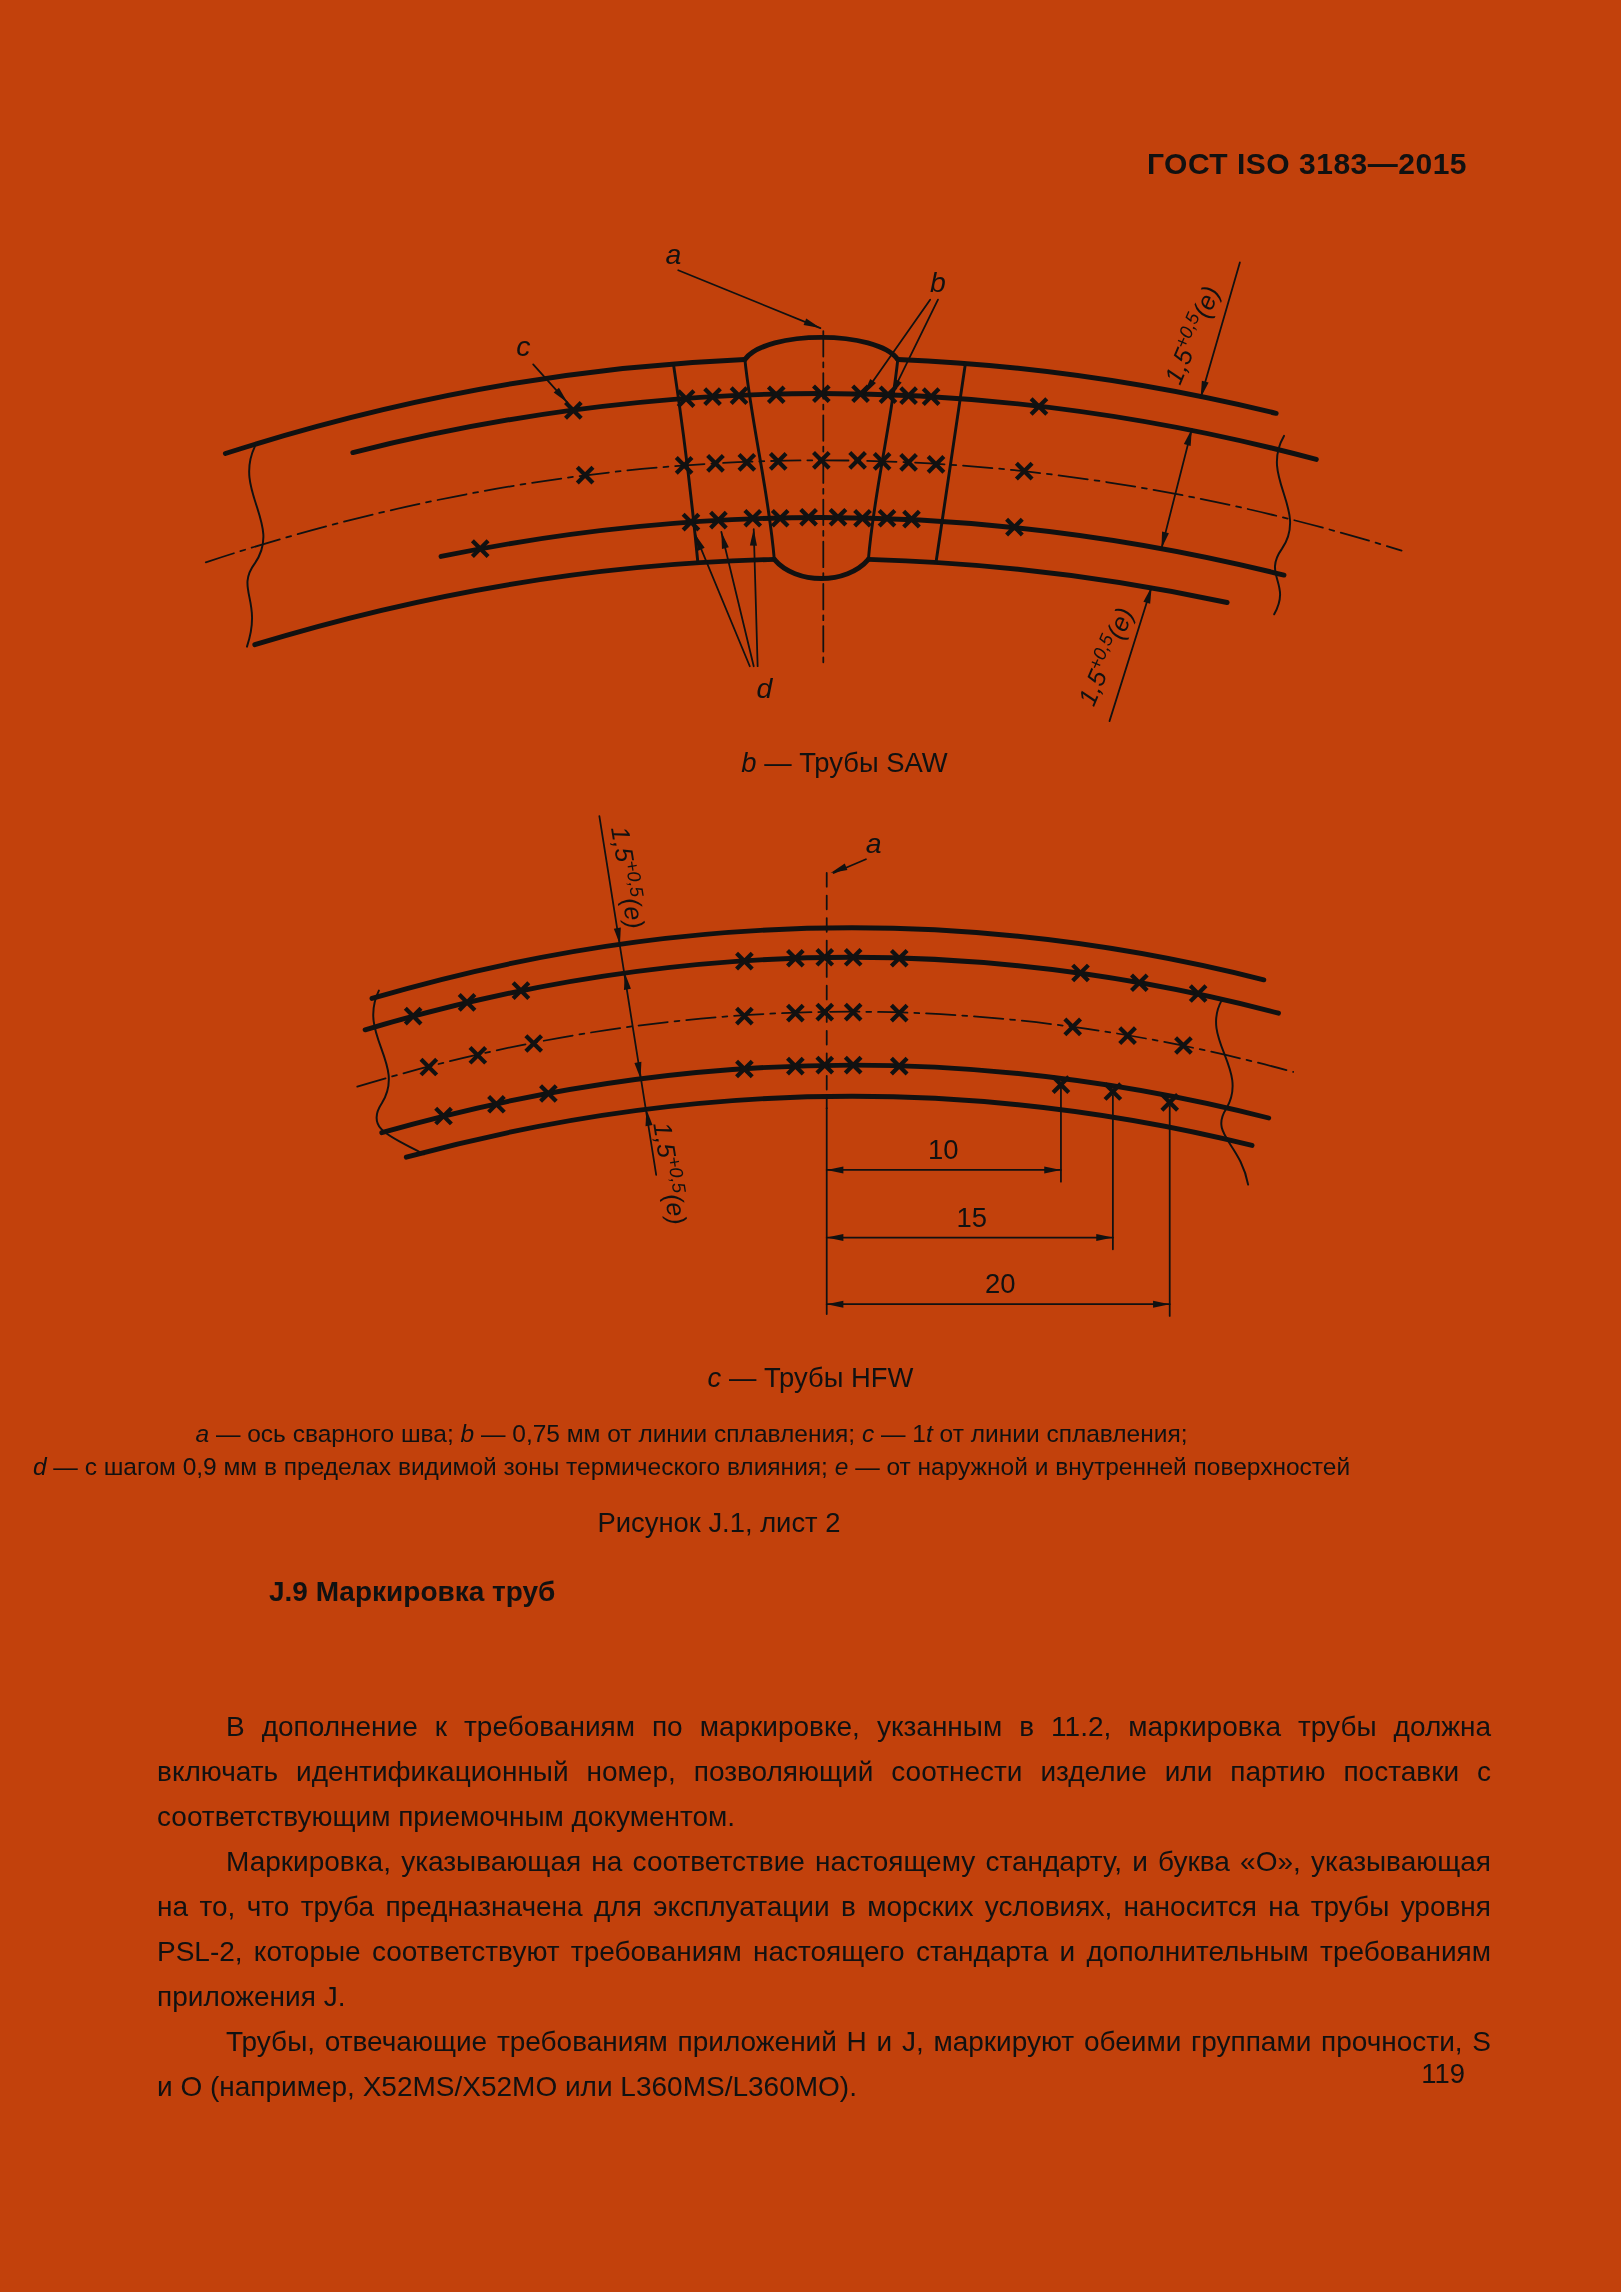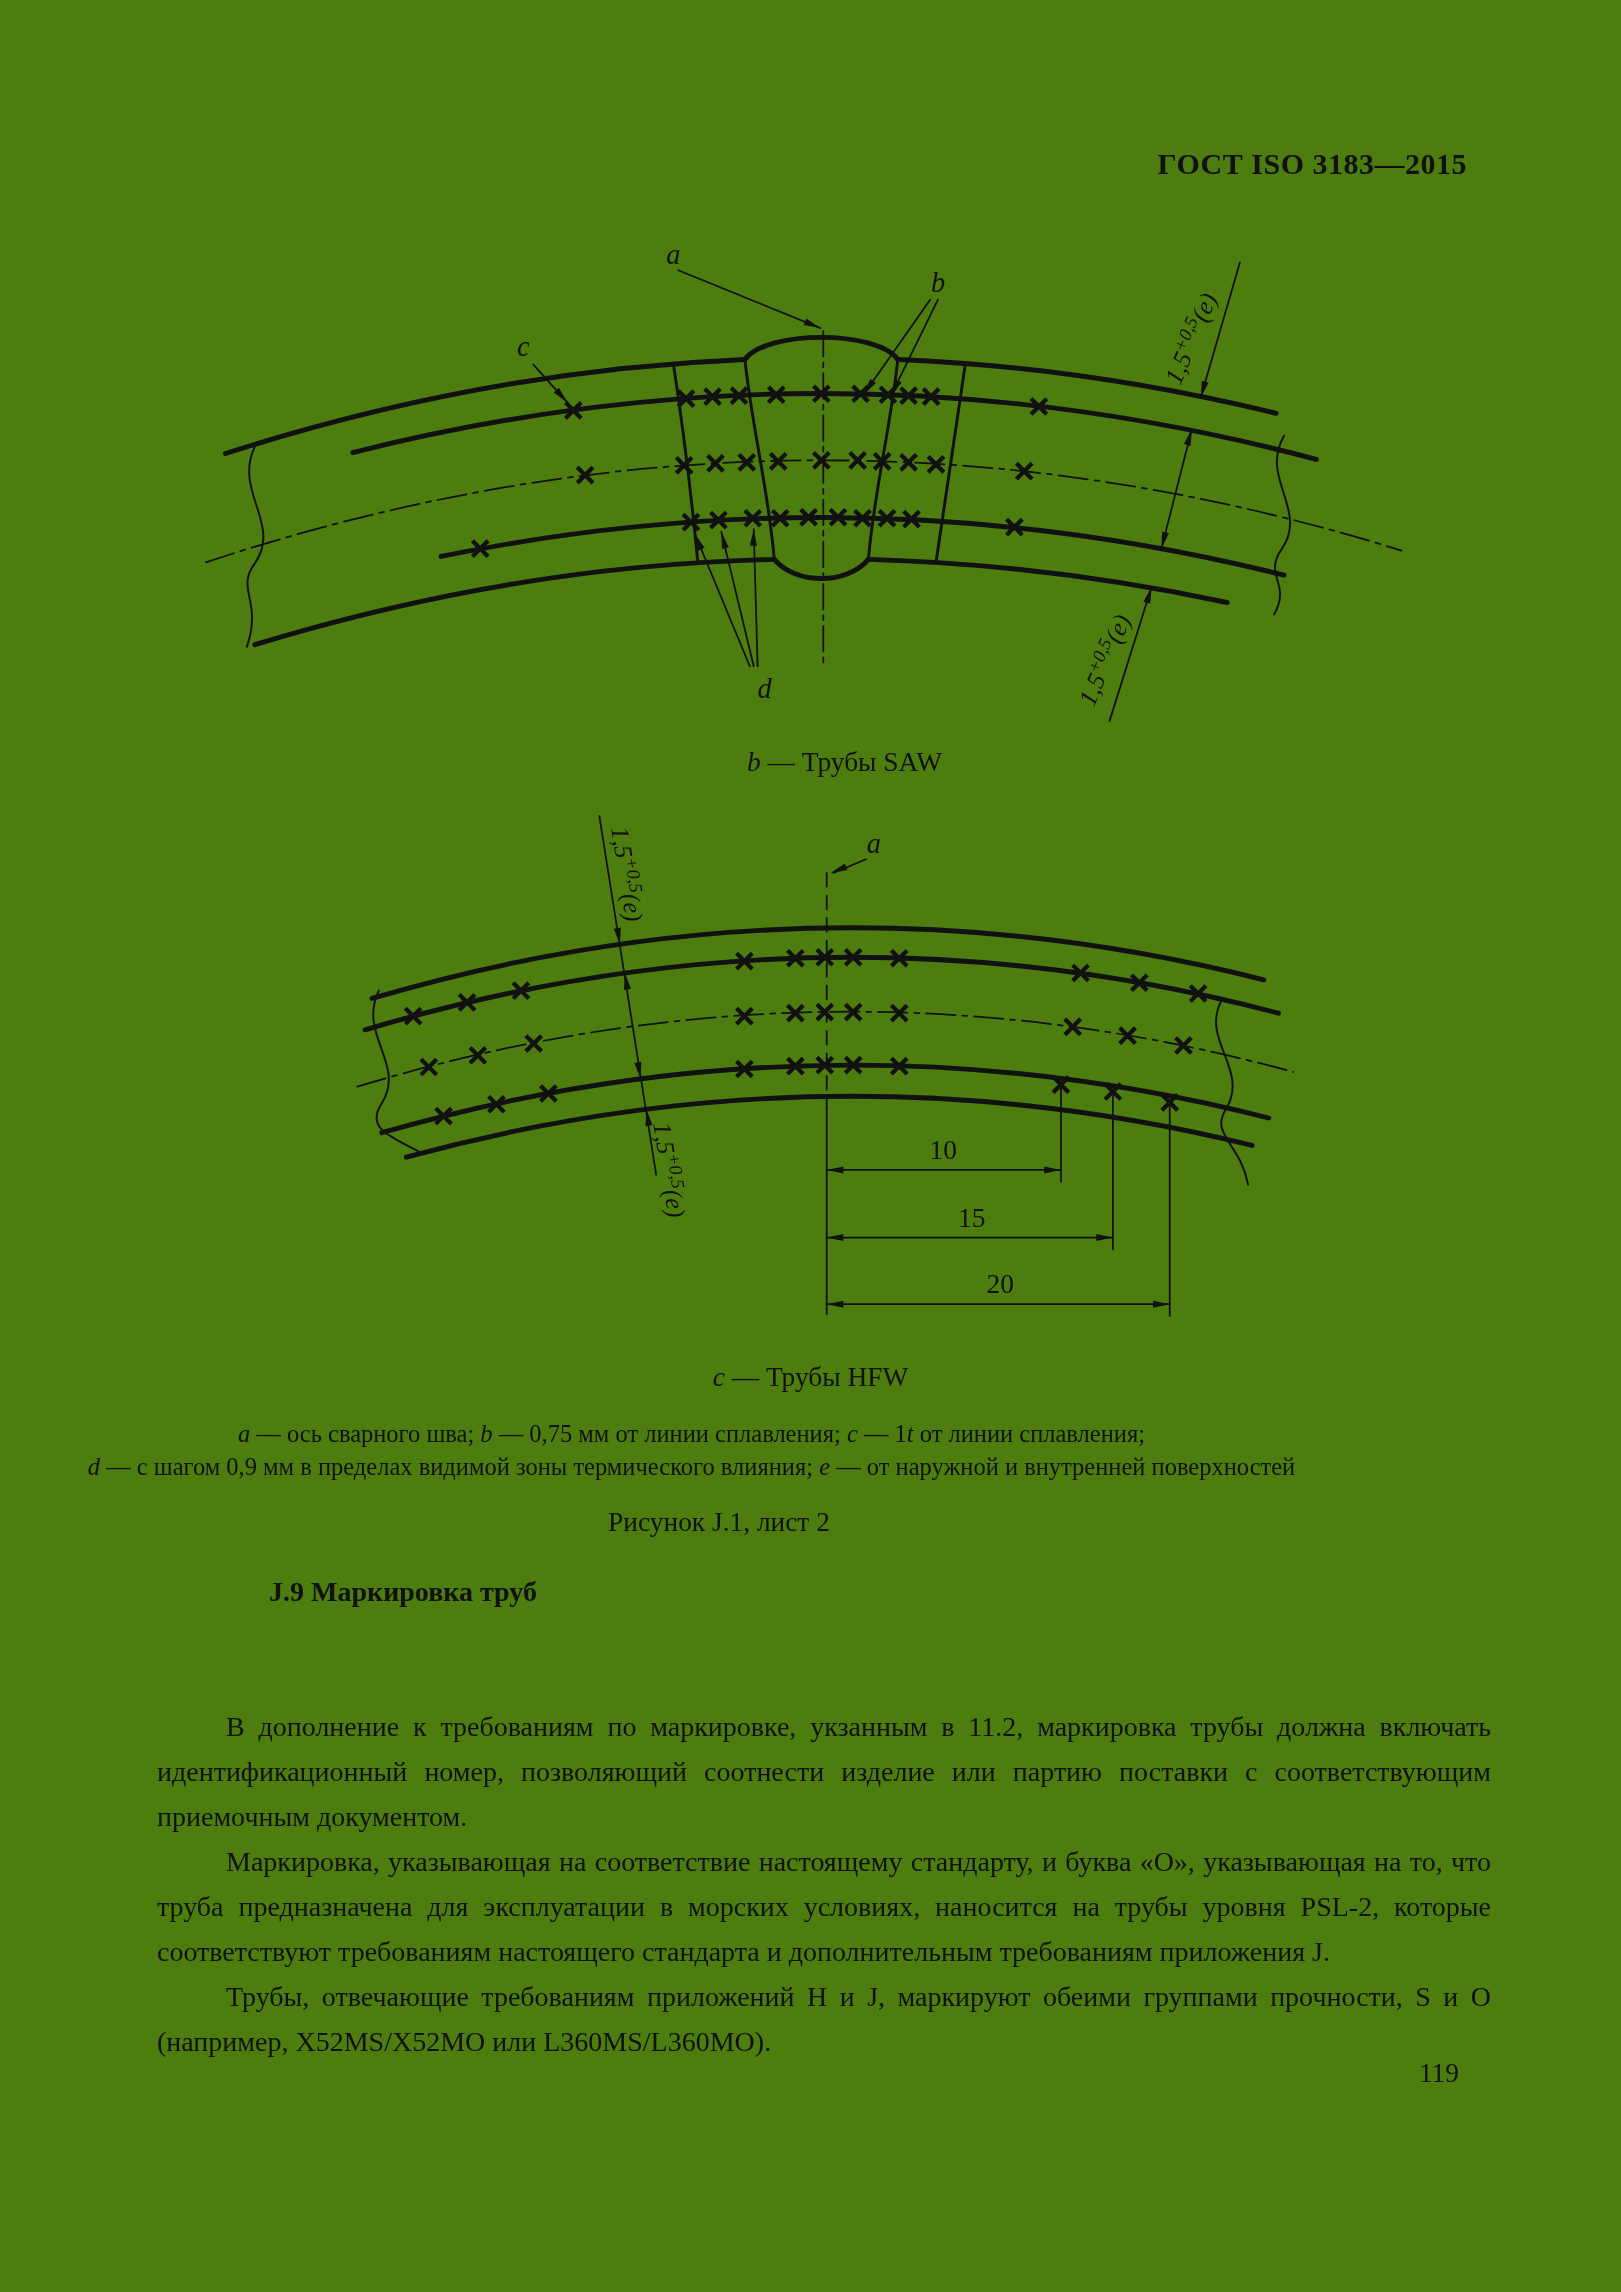--- a/index.html
+++ b/index.html
@@ -1,28 +1,28 @@
 <!DOCTYPE html>
 <html><head>
 <meta charset="utf-8">
 <style>
   html,body{margin:0;padding:0;background:#777;}
-  .page{position:relative;width:1621px;height:2293px;background:#4d7c0f;margin:0 auto;
-        font-family:Liberation Serif, serif;color:#111;overflow:hidden;}
+  .page{position:relative;width:1621px;height:2293px;background:#c2410c;margin:0 auto;
+        font-family:Liberation Sans, sans-serif;color:#111;overflow:hidden;}
   .hdr{position:absolute;top:147px;right:154px;font-size:30px;font-weight:bold;letter-spacing:0.5px;}
   .figwrap{position:absolute;}
   svg text{fill:#111;}
   .caption{position:absolute;left:0;width:1621px;text-align:center;font-size:27.4px;}
   .caption .it,.it{font-style:italic;}
   .legend{position:absolute;left:0;width:1383px;text-align:center;font-size:24.5px;line-height:33px;}
   .figtitle{position:absolute;left:8px;width:1422px;text-align:center;font-size:27.4px;}
   .sect-h{position:absolute;left:225px;top:1576px;font-size:28px;font-weight:bold;margin-left:44px;}
   .bodytext{position:absolute;left:157px;top:1704px;width:1334px;}
   .bodytext p{margin:0;font-size:28px;line-height:45px;text-align:justify;text-indent:69px;}
-  .pagenum{position:absolute;top:2058px;right:162px;font-size:27.4px;}
+  .pagenum{position:absolute;top:2058px;right:156px;font-size:27.4px;}
   .lbl{font-size:29px;font-style:italic;}
   .dimnum{font-size:28px;}
   .dimlbl{font-size:26px;font-style:italic;}
 </style>
 </head>
 <body>
 
 <div class="page">
 
   <div class="hdr">ГОСТ ISO 3183—2015</div>

